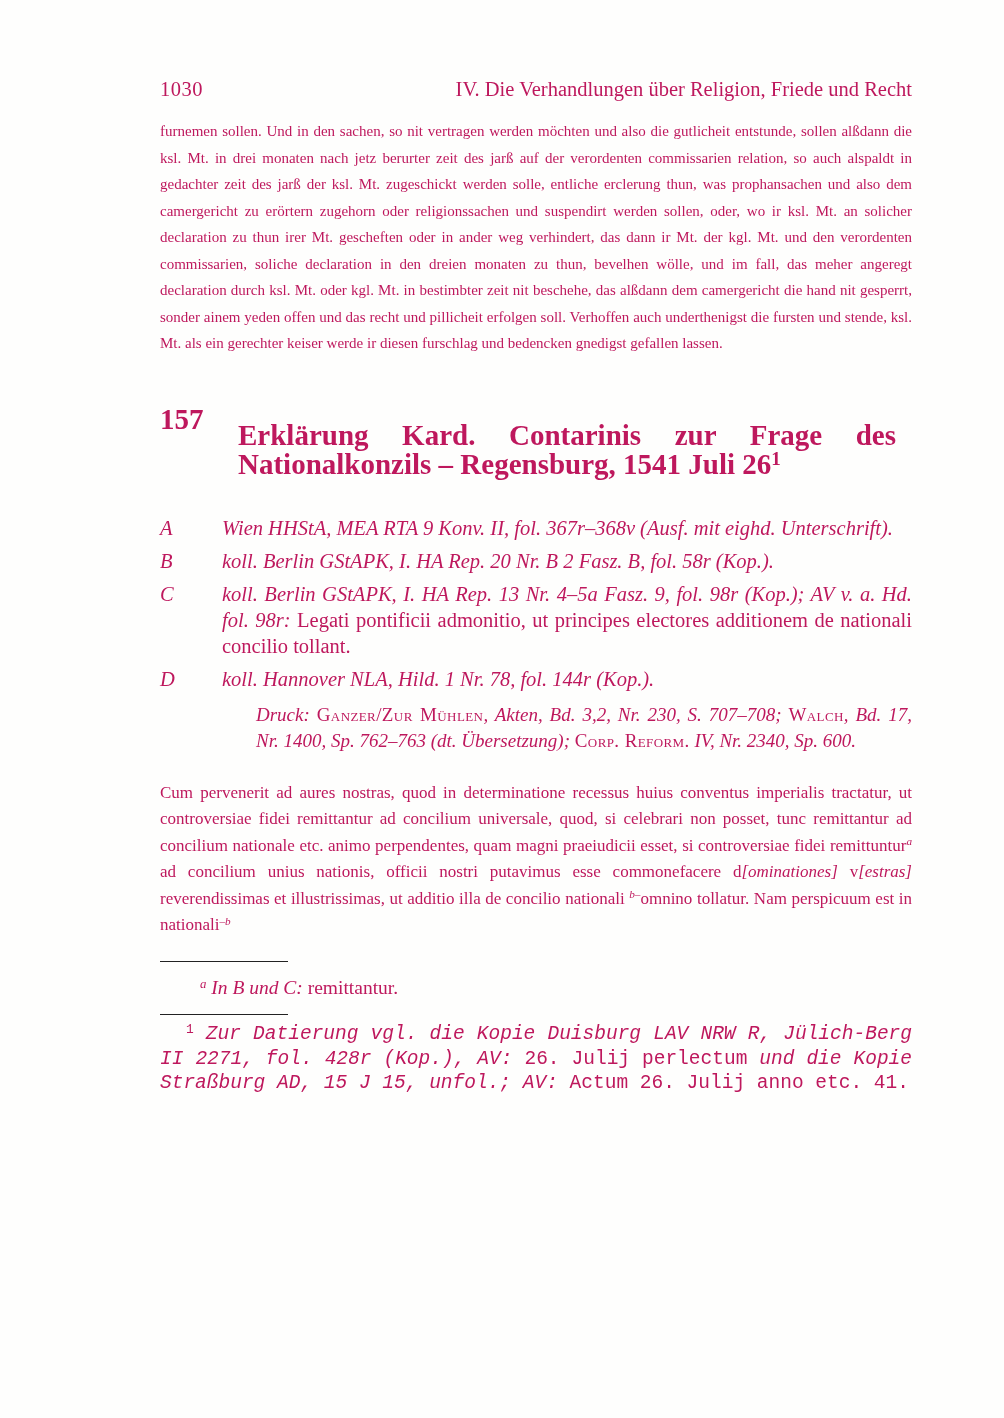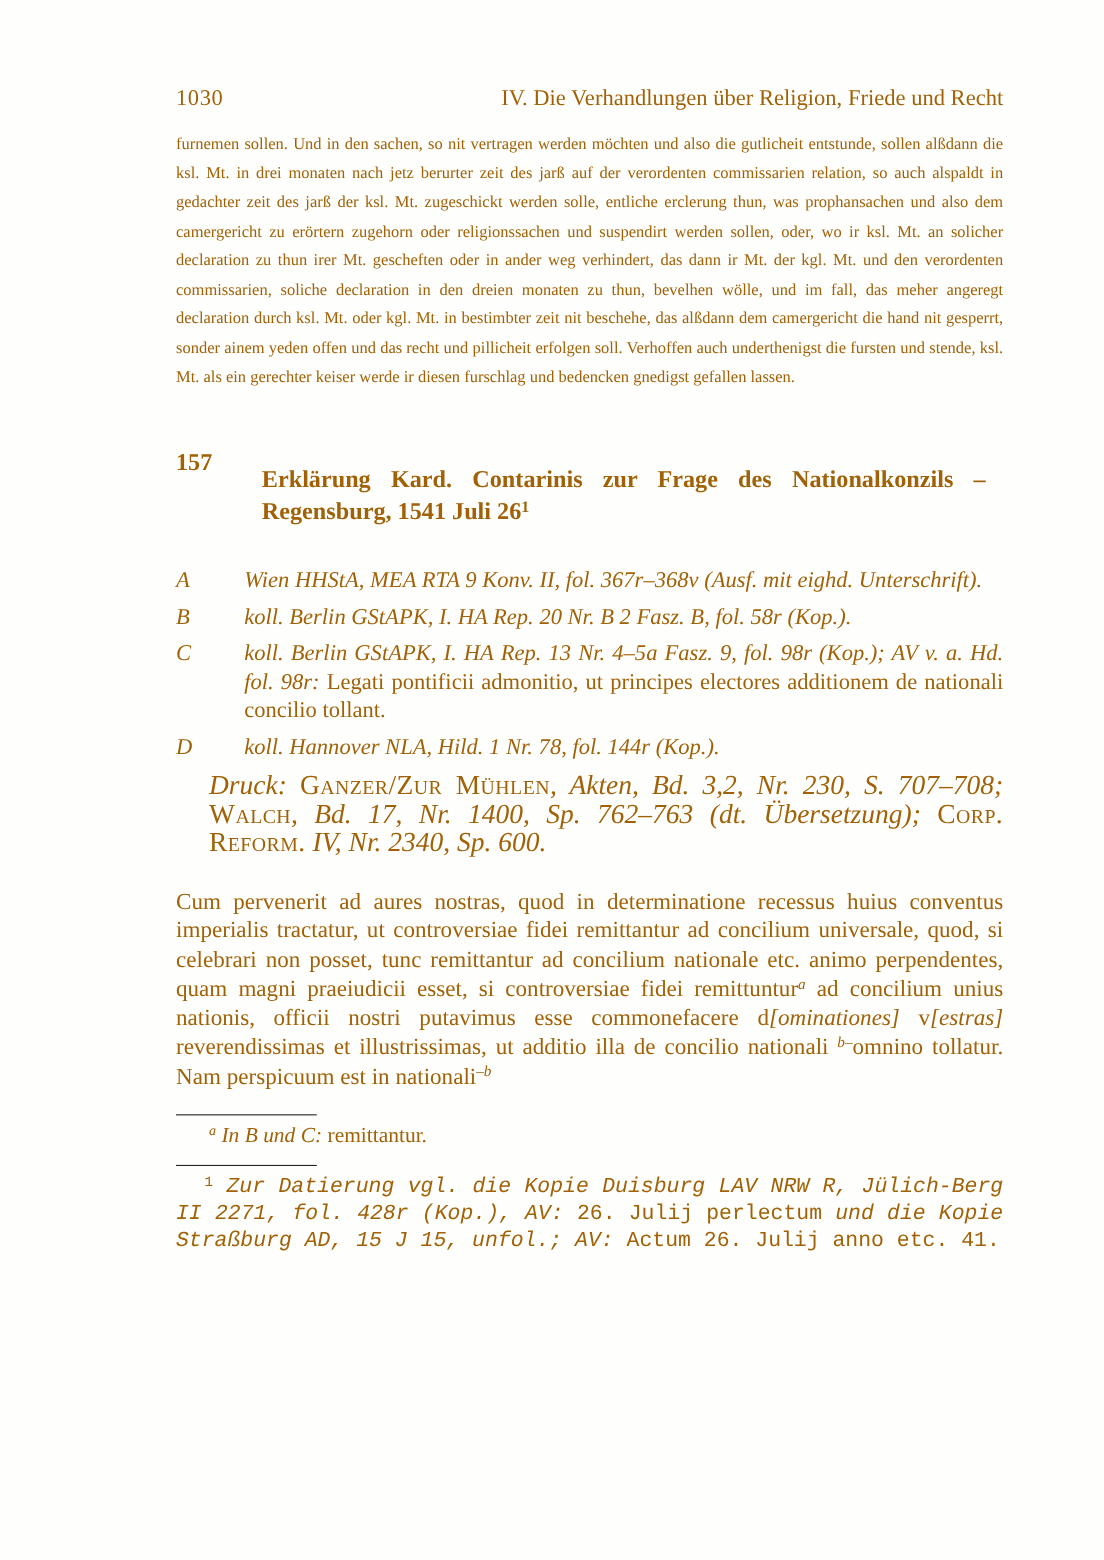--- a/index.html
+++ b/index.html
@@ -6,21 +6,21 @@
   html, body { margin: 0; padding: 0; }
   body {
     width: 1004px; height: 1418px;
     background: #ffffff;
     font-family: "Liberation Serif", "DejaVu Serif", serif;
   }
   .page {
     position: relative;
     width: 1004px; height: 1418px;
     background: #fefefdff;
-    color: #a16207;
+    color: #be185d;
     overflow: hidden;
   }
   .content {
     position: absolute;
     left: 160px; top: 76px;
     width: 752px;
   }
 
   
   .runhead-row { position: relative; font-size: 20.5px; line-height: 26px; }
@@ -32,66 +32,66 @@
     margin: 16px 0 0 0;
     font-size: 15px; line-height: 26.5px;
     text-align: justify;
   }
 
   
   .doc-heading {
     display: flex;
     margin-top: 48px;
     font-weight: bold;
-    font-size: 22px; line-height: 29px; justify-content: space-between;
+    font-size: 29px; line-height: 29px; justify-content: space-between;
   }
   .doc-num { width: 62px; flex: none; }
   .doc-title { flex: 1; margin: 16px; font-size: inherit; font-weight: bold; text-align: justify; }
 
   
   .sources { margin-top: 20px; font-style: italic; font-size: 20.5px; line-height: 26px; }
   .source-row { display: flex; margin-bottom: 7px; }
   .source-label { width: 62px; flex: none; }
   .source-text { flex: 1; text-align: justify; }
   .roman { font-style: normal; }
   .it { font-style: italic; }
 
   
   .druck {
-    margin: 10px 0 0 30px;
+    margin: 10px 0 0 96px;
     font-style: italic;
-    font-size: 25px; line-height: 26px;
+    font-size: 19px; line-height: 26px;
     text-align: justify;
   }
   .smallcaps { font-style: normal; font-variant: small-caps; letter-spacing: 0.4px; }
 
   
   .main-par {
     margin: 26px 0 0 0;
-    font-size: 21px; line-height: 26.5px;
+    font-size: 17px; line-height: 26.5px;
     text-align: justify;
   }
 
   
   sup.note-ref {
     font-size: 0.66em;
     line-height: 0;
     vertical-align: baseline;
     position: relative;
     top: -0.45em;
   }
 
   
   .rule { border: none; border-top: 1.4px solid #222; width: 128px; margin: 0; }
   .rule-1 { margin: 22px 0 7px 0; }
   .rule-2 { margin: 13px 0 7px 0; }
 
   
   .apparatus { font-size: 19.5px; line-height: 24.5px; }
-  .app-line { margin: 4px; text-indent: 26px; }
+  .app-line { margin: 14px; text-indent: 26px; }
 
   
   .fn-block { font-size: 19.5px; line-height: 24.5px; font-family: Liberation Mono, monospace; }
   .fn-par { margin: 0; text-indent: 26px; text-align: justify; }
 </style>
 </head>
 <body>
 
 <div class="page">
   <div class="content">

